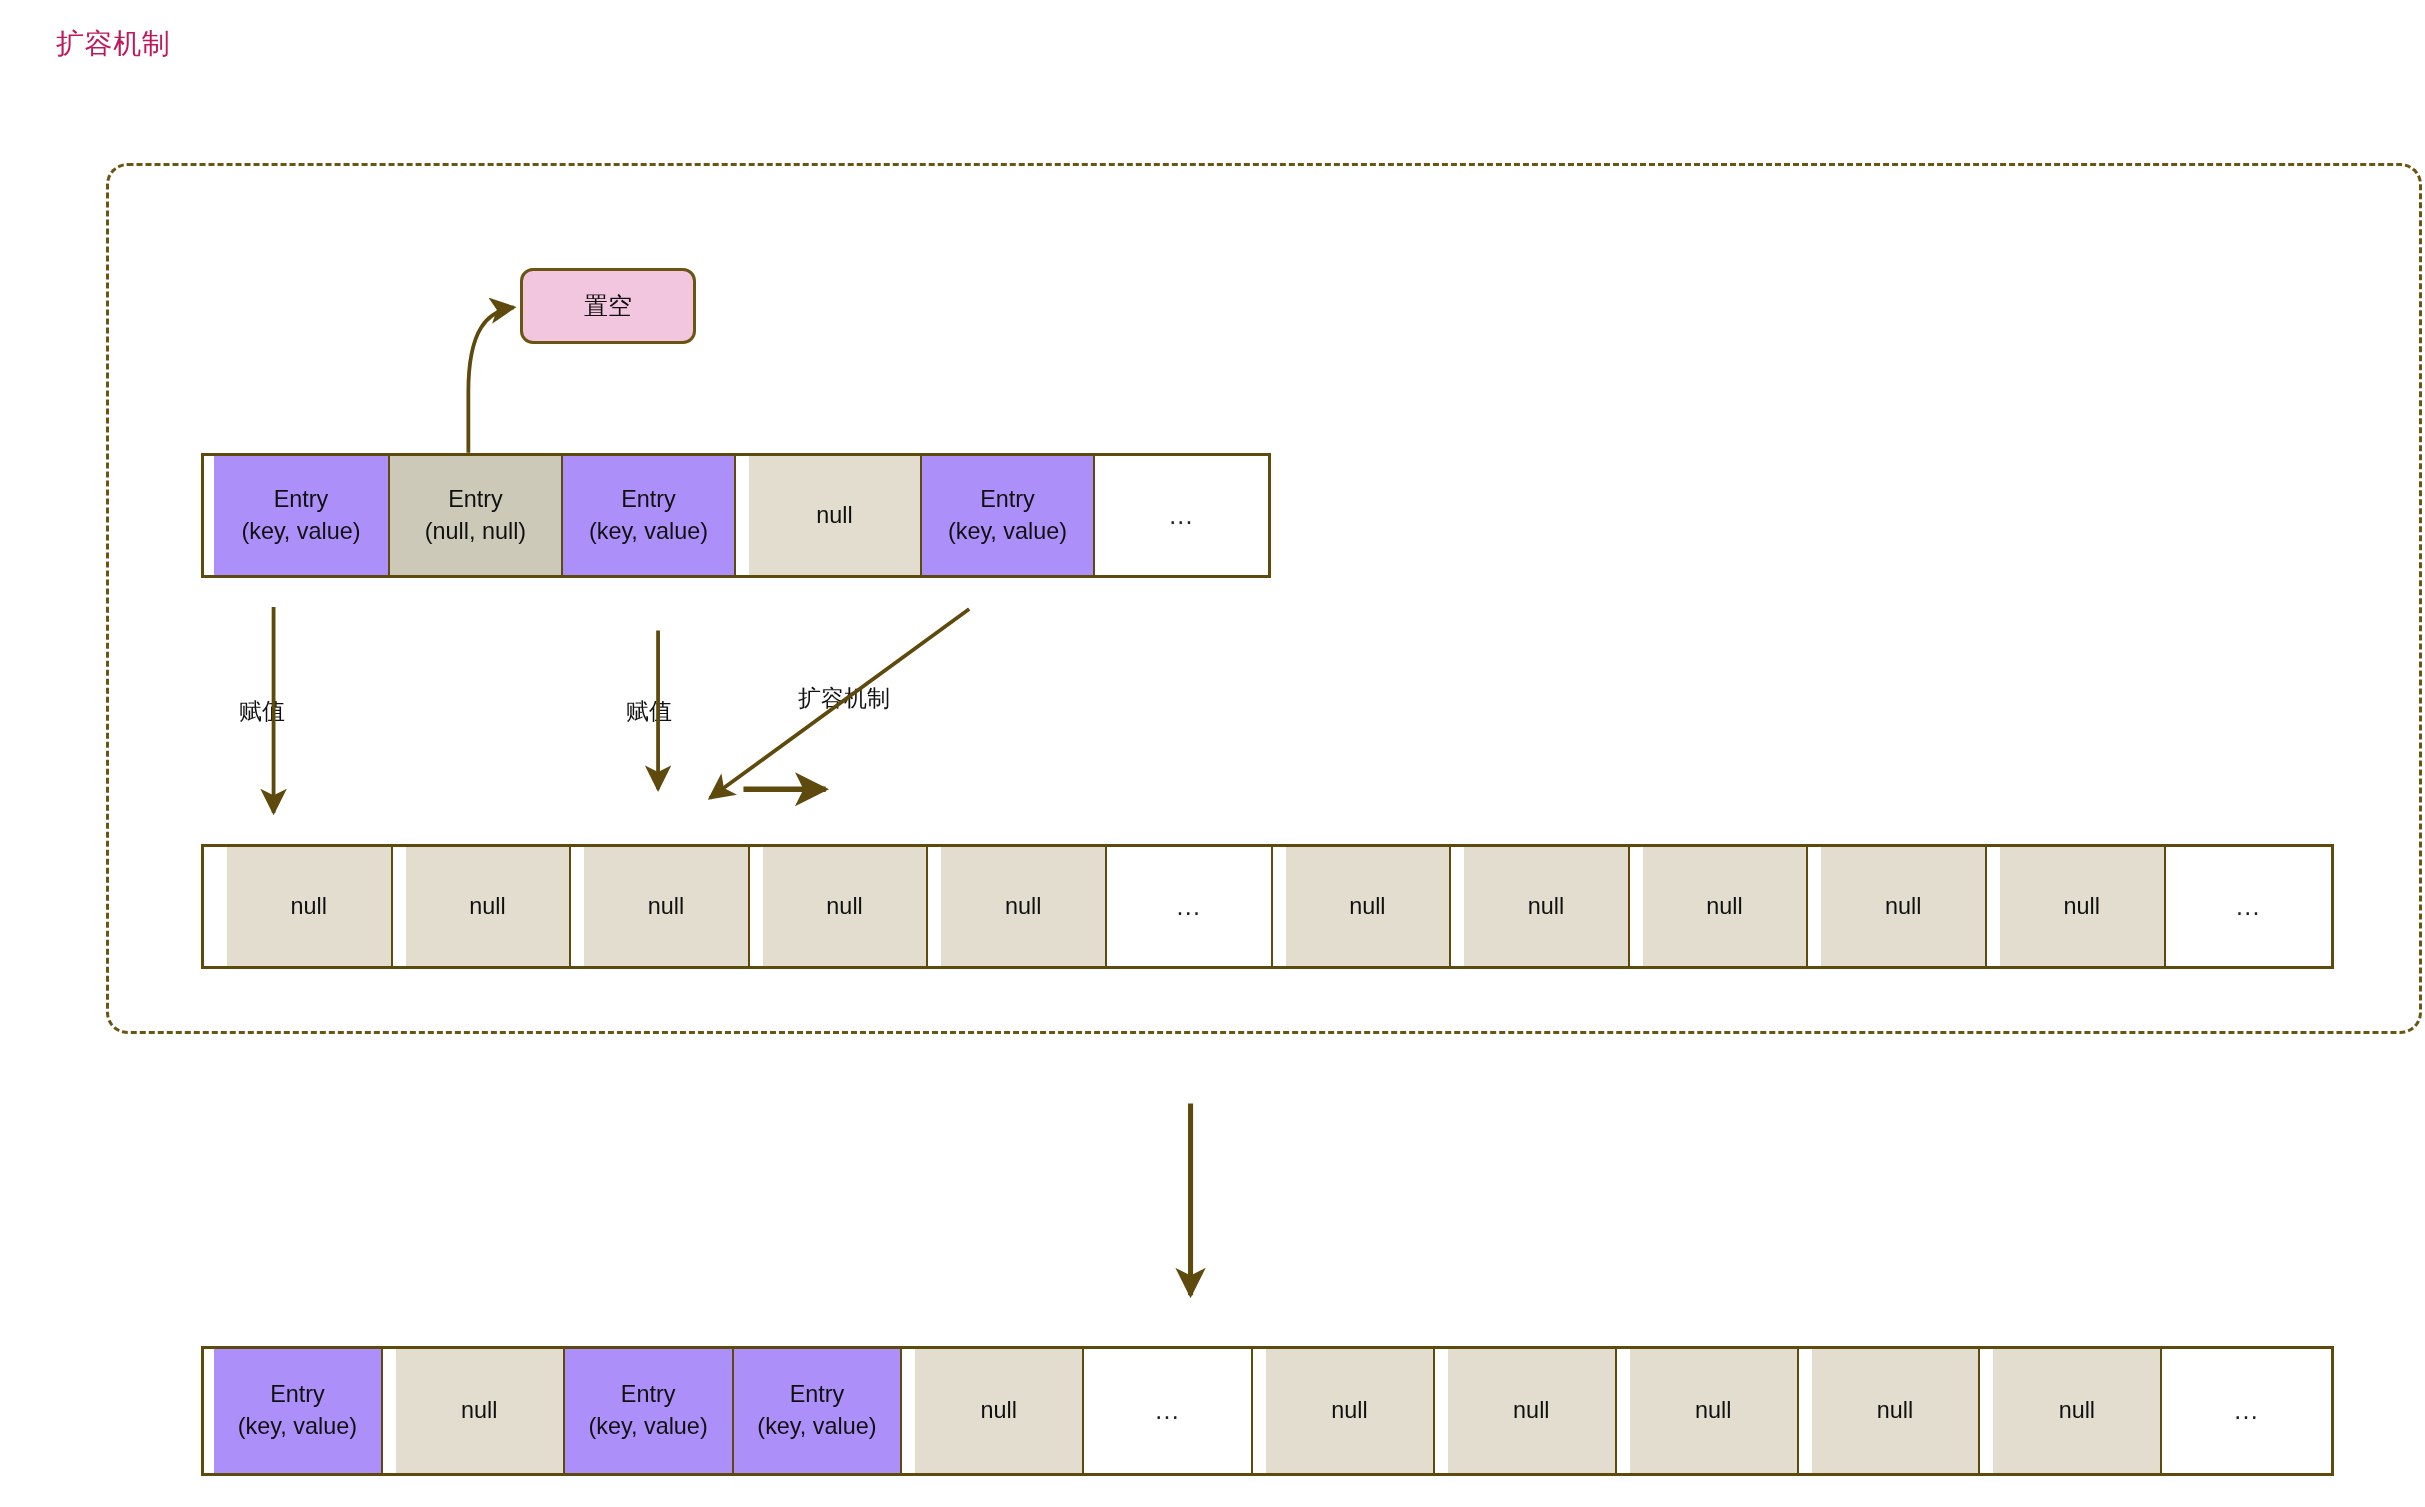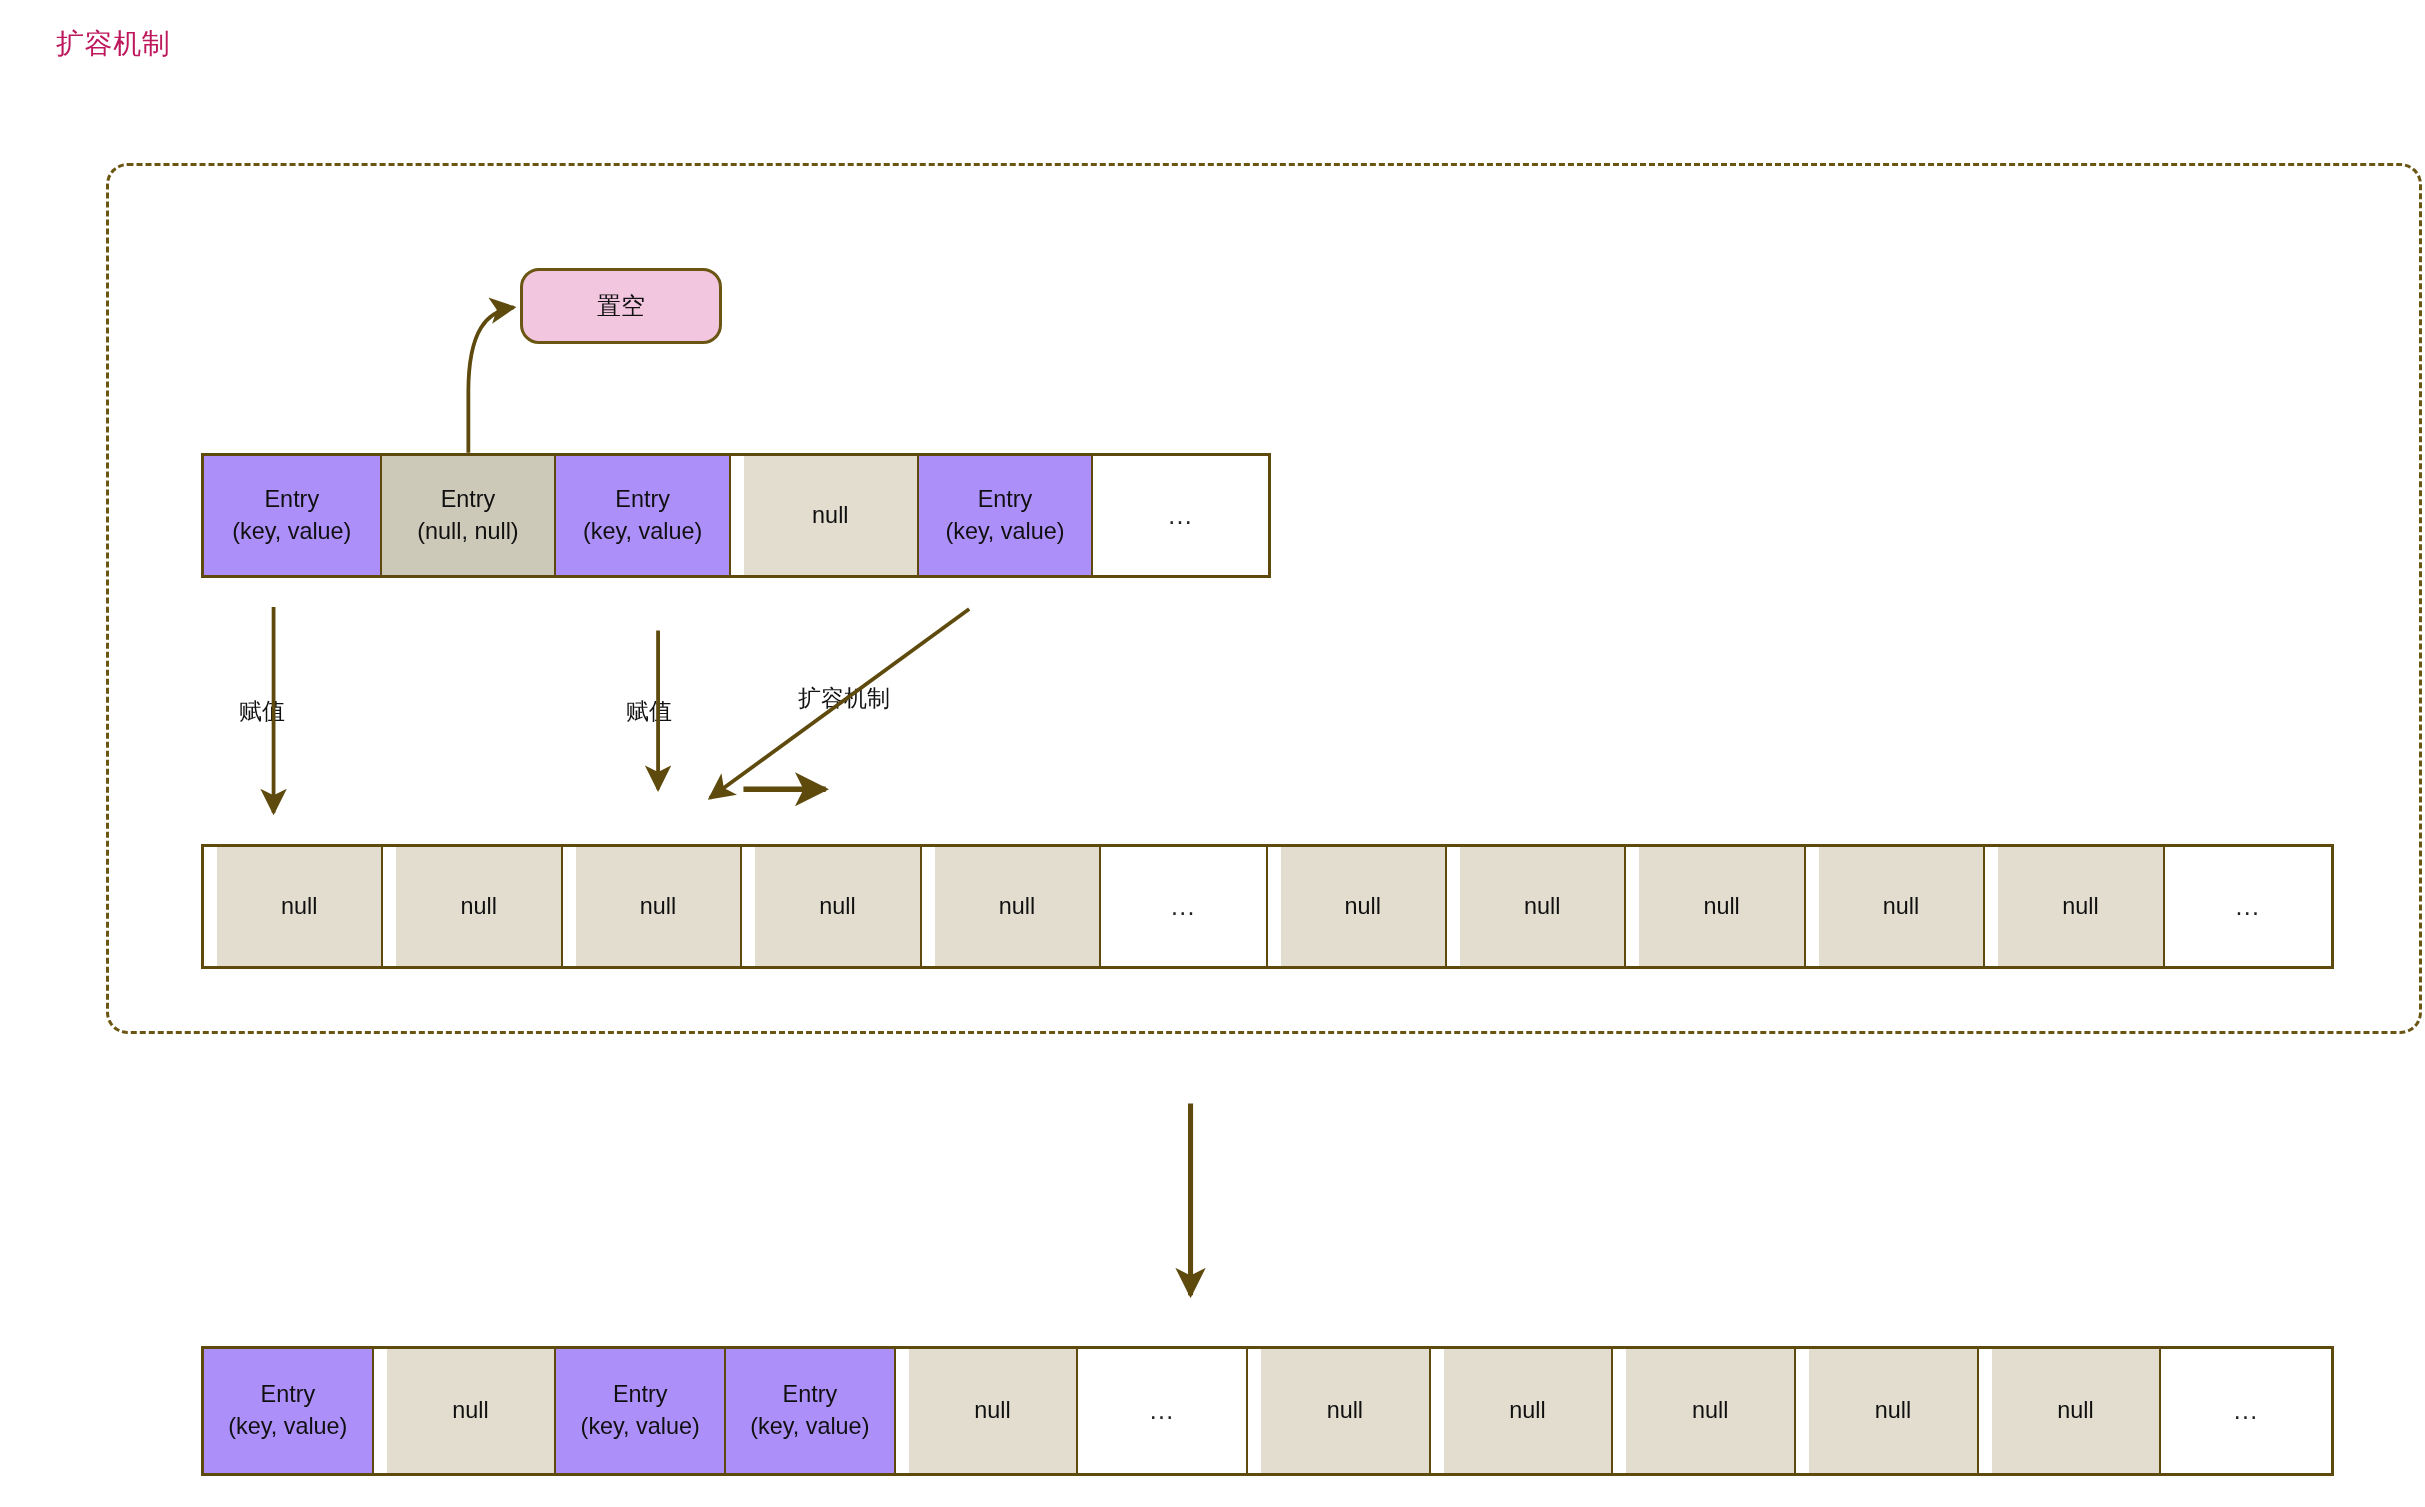--- a/index.html
+++ b/index.html
@@ -36,20 +36,21 @@
     border-radius: 21.5px;
     box-sizing: border-box;
   }
 
   
   .array-row {
     position: absolute;
     display: flex;
     box-sizing: border-box;
     border: 3.2px solid #5e4a0d;
+    padding-left: 10px;
   }
   .cell {
     box-sizing: border-box;
     border-right: 2.5px solid #5e4a0d;
     display: flex;
     flex-direction: column;
     align-items: center;
     justify-content: center;
     font-size: 23.4px;
     color: #101010;
@@ -91,25 +92,25 @@
     width: 2133px;
     height: 130px;
   }
   #array-row-bottom .cell { width: 177px; }
 
   
   #null-out-node {
     position: absolute;
     left: 520px;
     top: 268px;
-    width: 202px;
+    width: 176px;
     height: 76px;
     background: #f1c6de;
     border: 3.2px solid #6b5512;
-    border-radius: 19px;
+    border-radius: 13px;
     display: flex;
     align-items: center;
     justify-content: center;
     font-size: 24px;
     color: #111;
     box-sizing: border-box;
   }
 
   
   #connectors {

